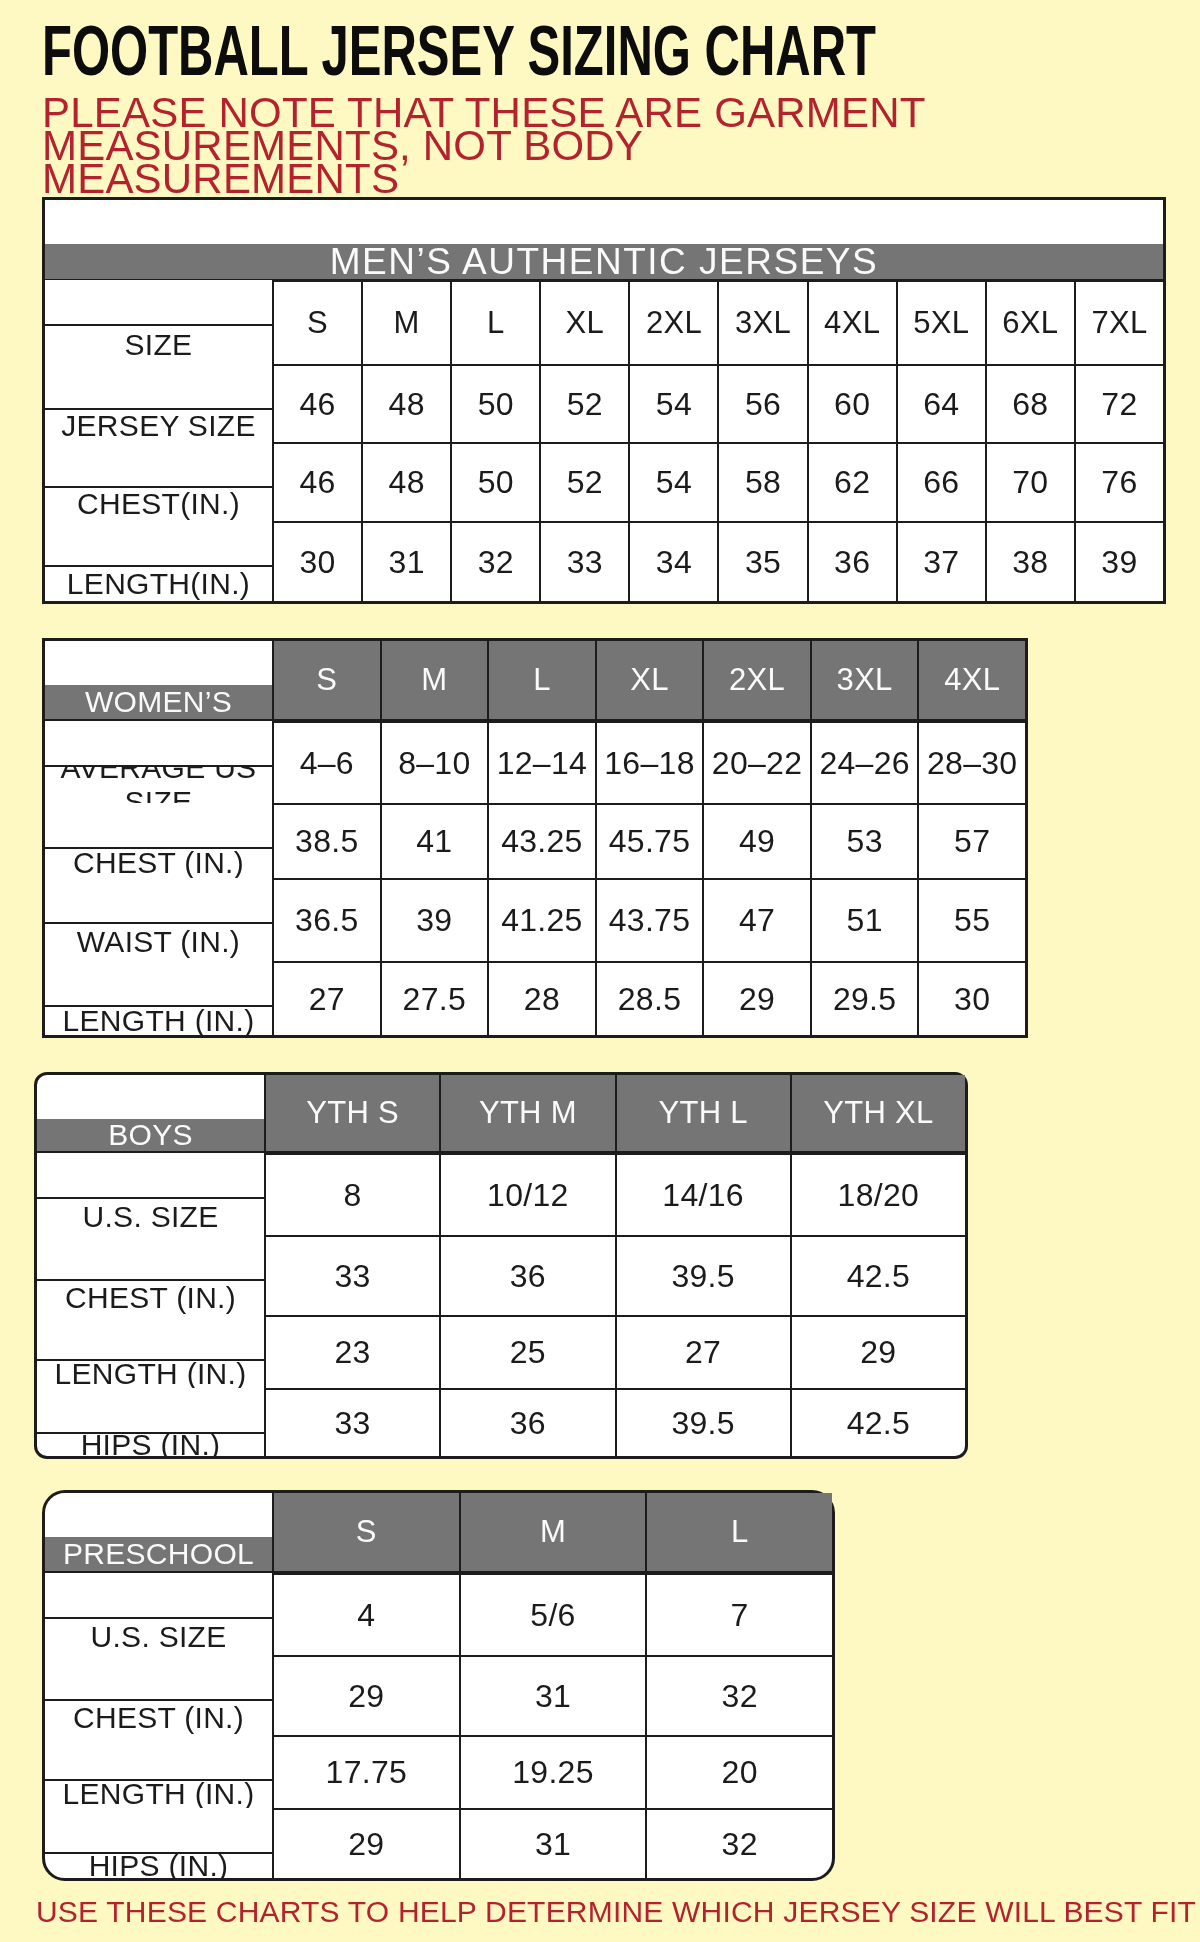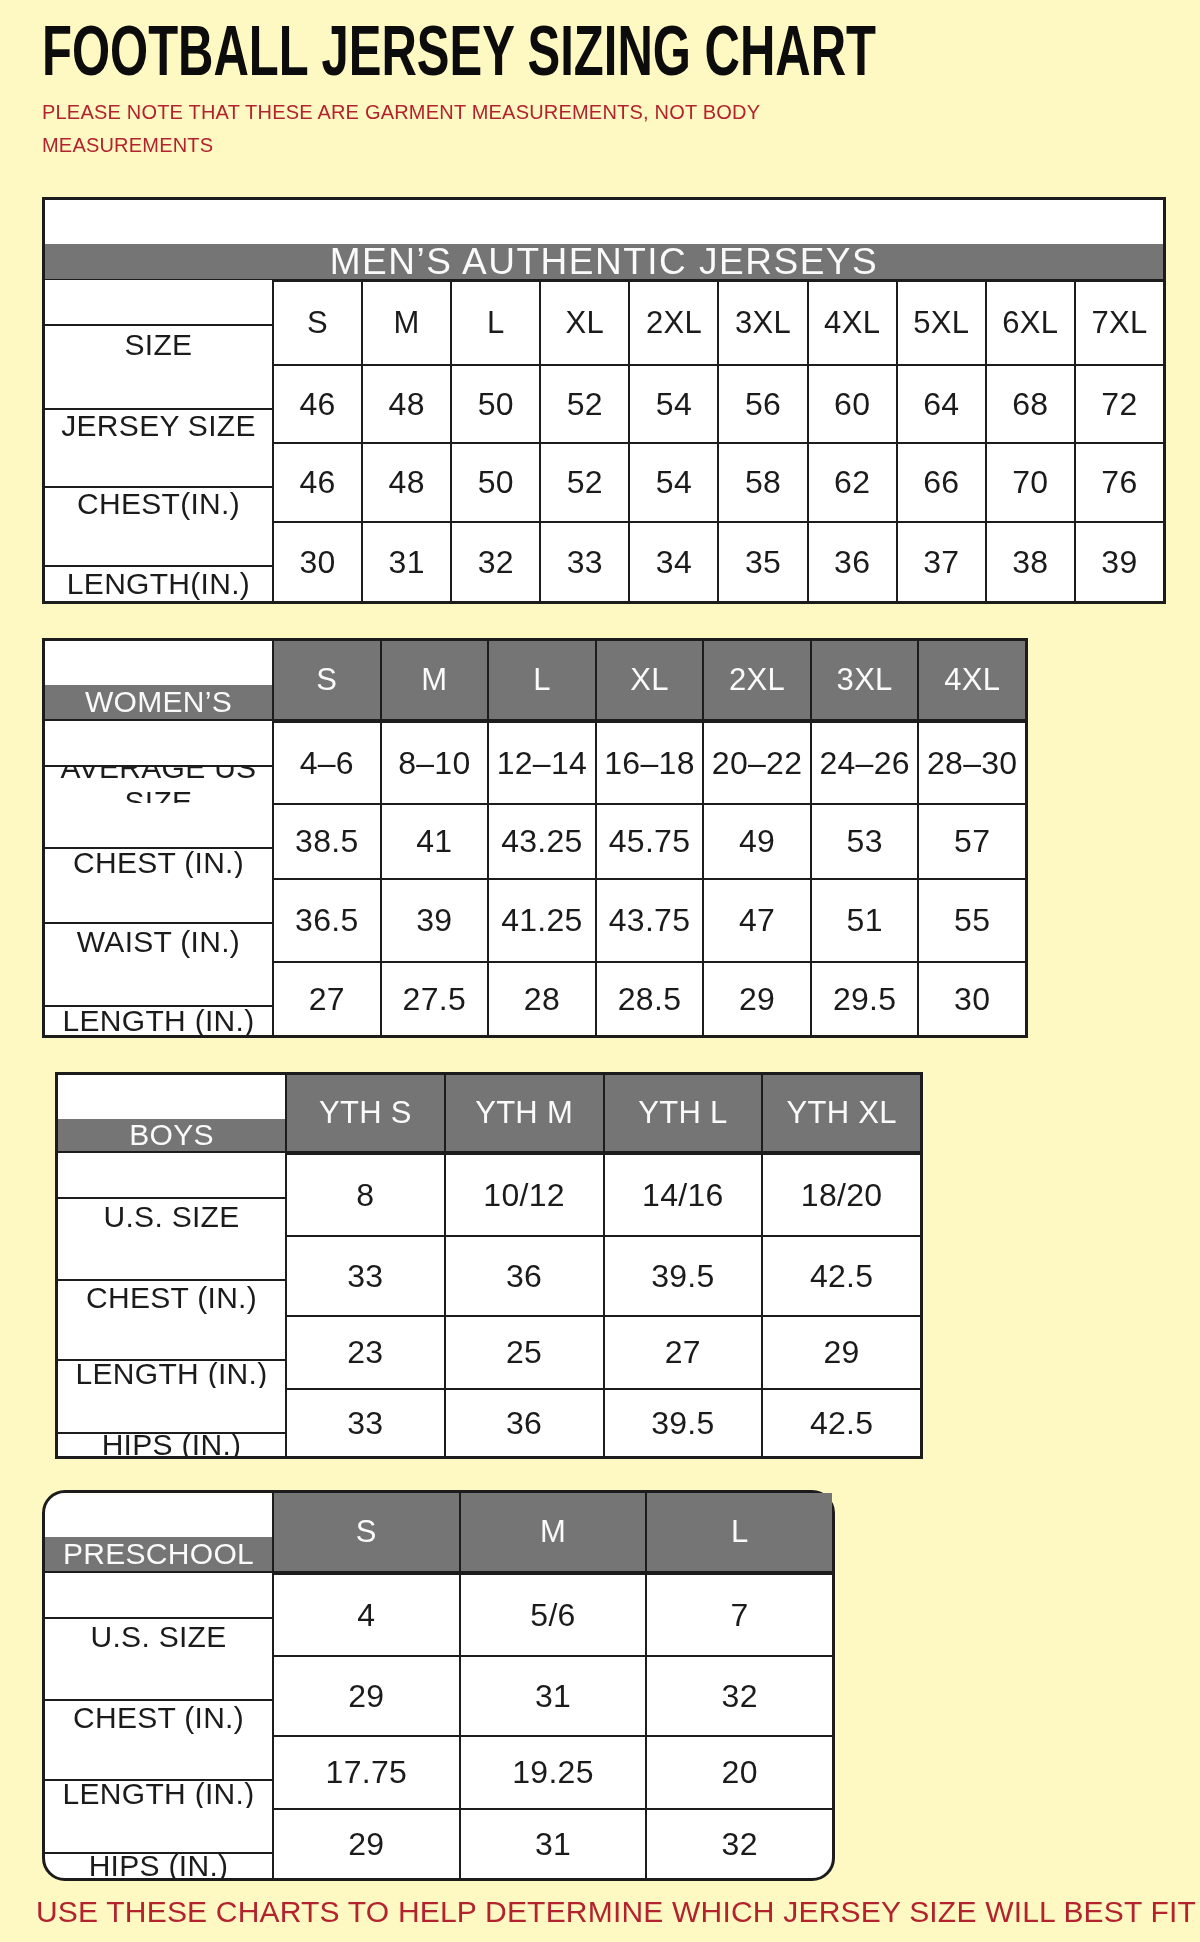--- a/index.html
+++ b/index.html
@@ -24,21 +24,21 @@
     white-space:nowrap;
   }
   .title .squeeze{
     display:inline-block;
     transform:scaleX(0.70);
     transform-origin:left center;
     letter-spacing:0px;
   }
   .note{
     position:absolute;left:42px;top:96px;
-    font-size:20px;line-height:33px;font-weight:400;
+    font-size:42px;line-height:33px;font-weight:400;
     color:var(--red);
     letter-spacing:0.2px;
   }
   .note span{display:block;}
   .footer-note{
     position:absolute;left:36px;top:1895px;
     font-size:30px;font-weight:400;color:var(--red);
     white-space:nowrap;letter-spacing:0.2px;
   }
   
@@ -53,23 +53,24 @@
     left:42px;top:197px;width:1124px;
     grid-template-columns:227px repeat(10,1fr);
     grid-template-rows:80px 84px 78px 79px 80px;
   }
   .t-womens{
     left:42px;top:638px;width:986px;
     grid-template-columns:227px repeat(7,1fr);
     grid-template-rows:80px 82px 75px 83px 74px;
   }
   .t-boys{
-    left:55px;top:1072px;width:868px;
+    left:34px;top:1072px;width:934px;
     grid-template-columns:227px repeat(4,1fr);
     grid-template-rows:78px 82px 80px 73px 68px;
+    border-radius:13px;
   }
   .t-preschool{
     left:42px;top:1490px;width:793px;
     grid-template-columns:227px repeat(3,1fr);
     grid-template-rows:80px 82px 80px 73px 70px;
     border-radius:23px;
   }
   .cell{
     box-sizing:border-box;
     display:flex;align-items:center;justify-content:center;

